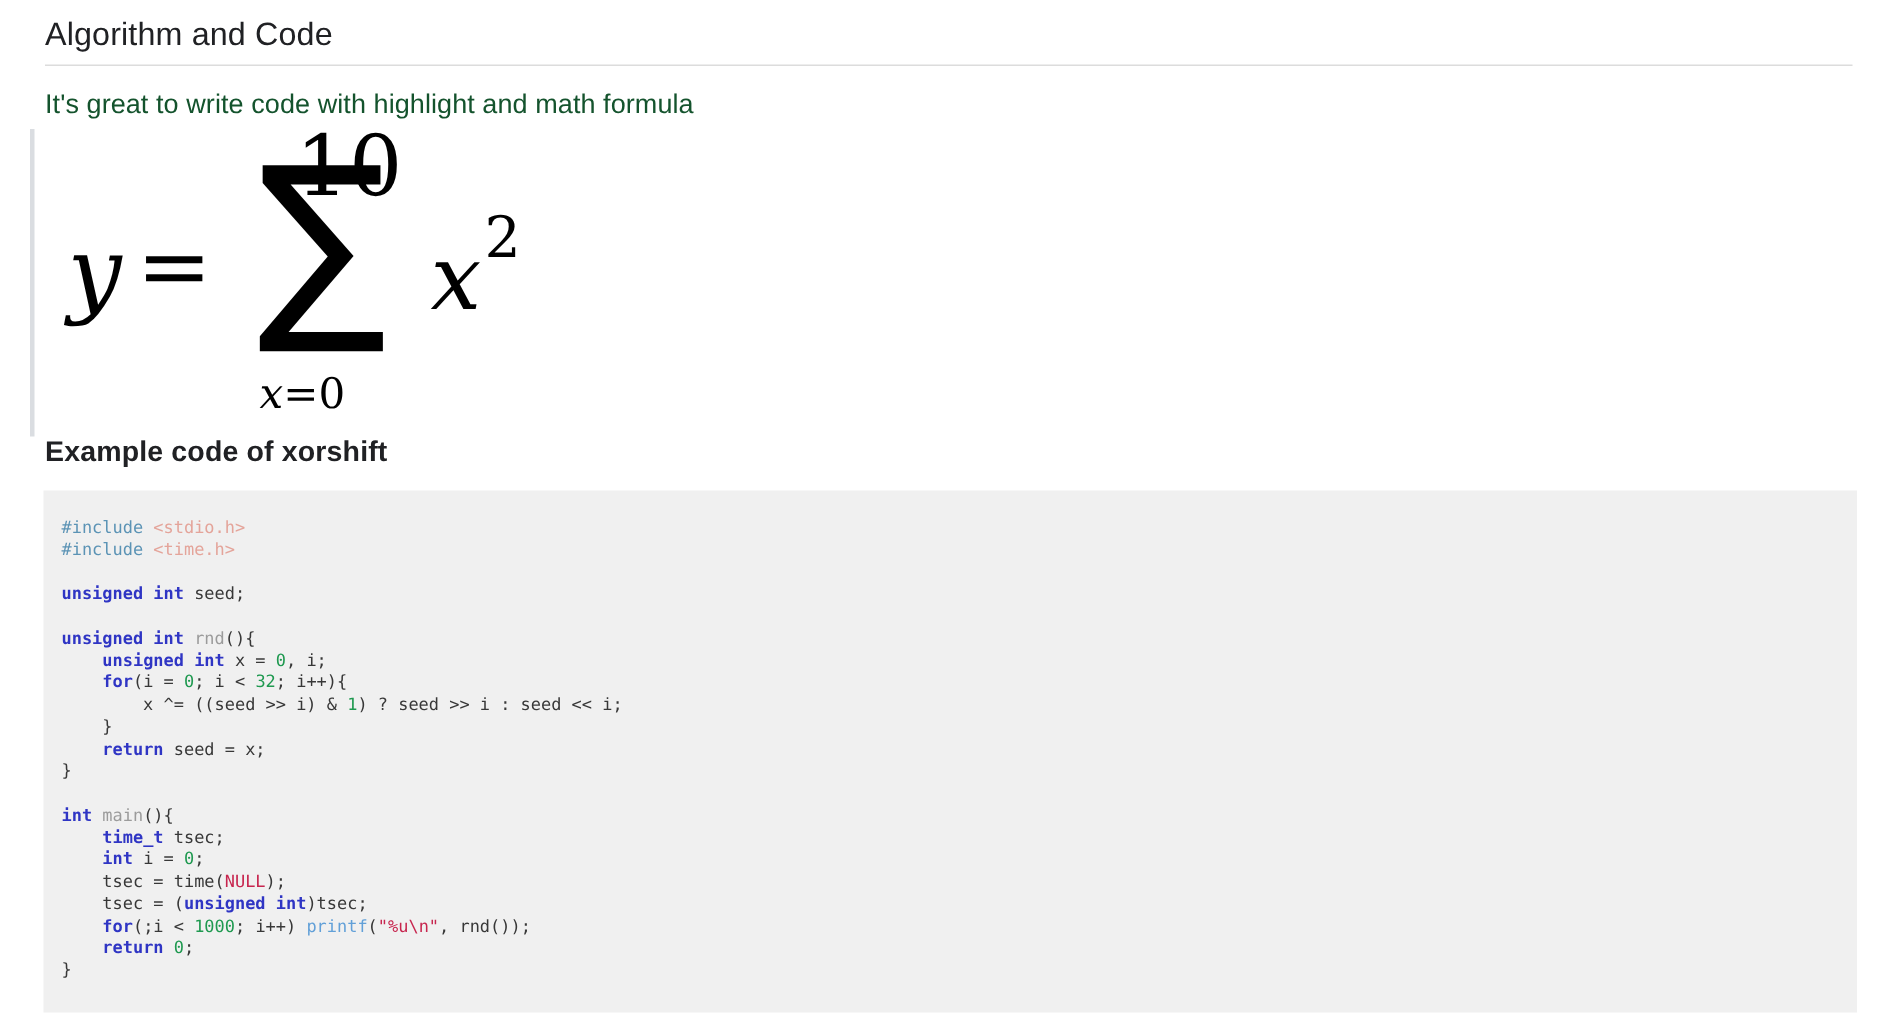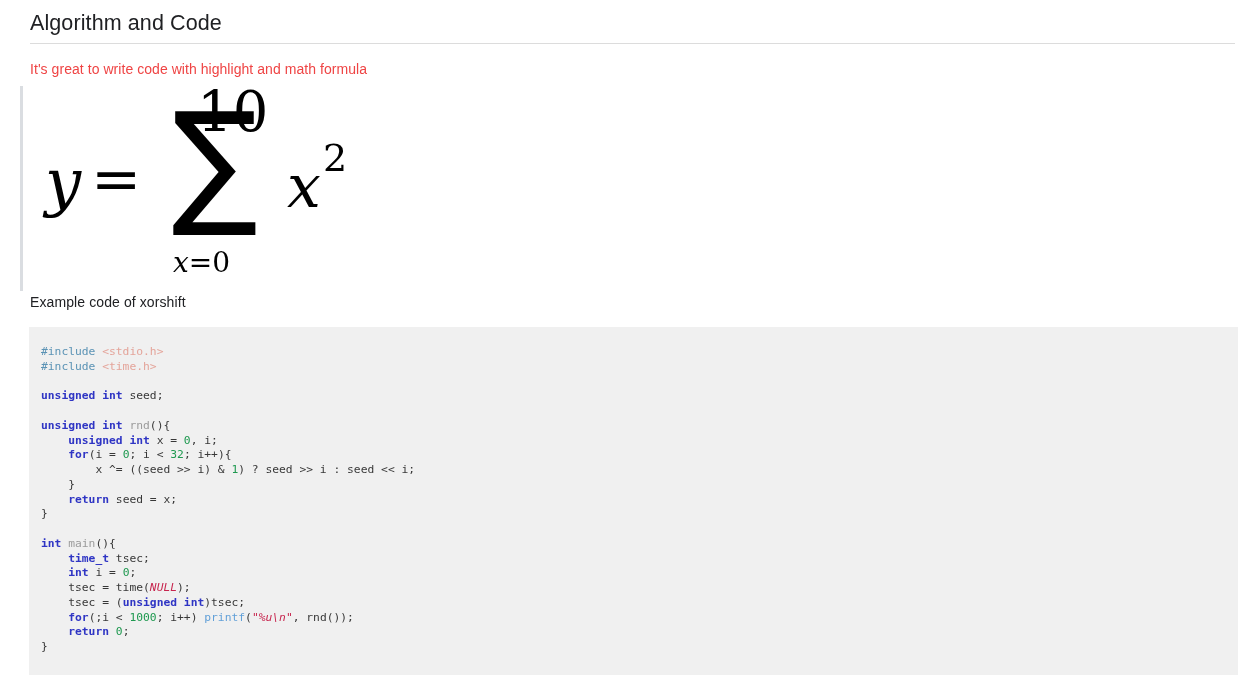--- a/index.html
+++ b/index.html
@@ -33,23 +33,23 @@
   .title-rule {
     height: 1px;
     background: #dcdcdc;
     border: 0;
     margin: 6px 0 0 0;
     width: 1205px;
   }
 
   
   .intro {
-    font-size: 14px;
+    font-size: 18px;
     line-height: 18px;
-    color: #ef4444;
+    color: #14532d;
     margin: 16px 0 0 0;
     letter-spacing: 0.05px;
   }
 
   
   .math-block {
     border-left: 3px solid #dadde1;
     margin: 8px 0 0 -10px;
     padding: 0 0 0 0;
     height: 205px;
@@ -115,22 +115,22 @@
   .m-pow {
     position: absolute;
     left: 300px;
     top: 53px;
     font-size: 38px;
     line-height: 1;
   }
 
   
   .sub-heading {
-    font-size: 14px;
-    font-weight: 400;
+    font-size: 19px;
+    font-weight: 700;
     color: #202124;
     margin: 0;
     line-height: 22px;
     letter-spacing: 0.1px;
   }
 
   
   .code-wrap {
     background: #f0f0f0;
     margin: 14px 0 0 -1px;
@@ -142,21 +142,21 @@
     margin: 0;
     font-family: "DejaVu Sans Mono", "Liberation Mono", monospace;
     font-size: 11.3px;
     line-height: 14.75px;
     color: #383838;
     white-space: pre;
     tab-size: 4;
   }
   .k  { color: #2f35c4; font-weight: bold; }          
   .n  { color: #1f9950; }          
-  .s  { color: #c7254e; font-style: italic; }          
+  .s  { color: #c7254e; }          
   .fn { color: #9b9b9b; }          
   .pp { color: #5b93b5; }          
   .hd { color: #e4a49a; }          
   .bi { color: #62a0d8; margin-top: 30px; }          
   .pl { color: #383838; }          
 </style>
 </head>
 <body>
 
 <div class="page">

